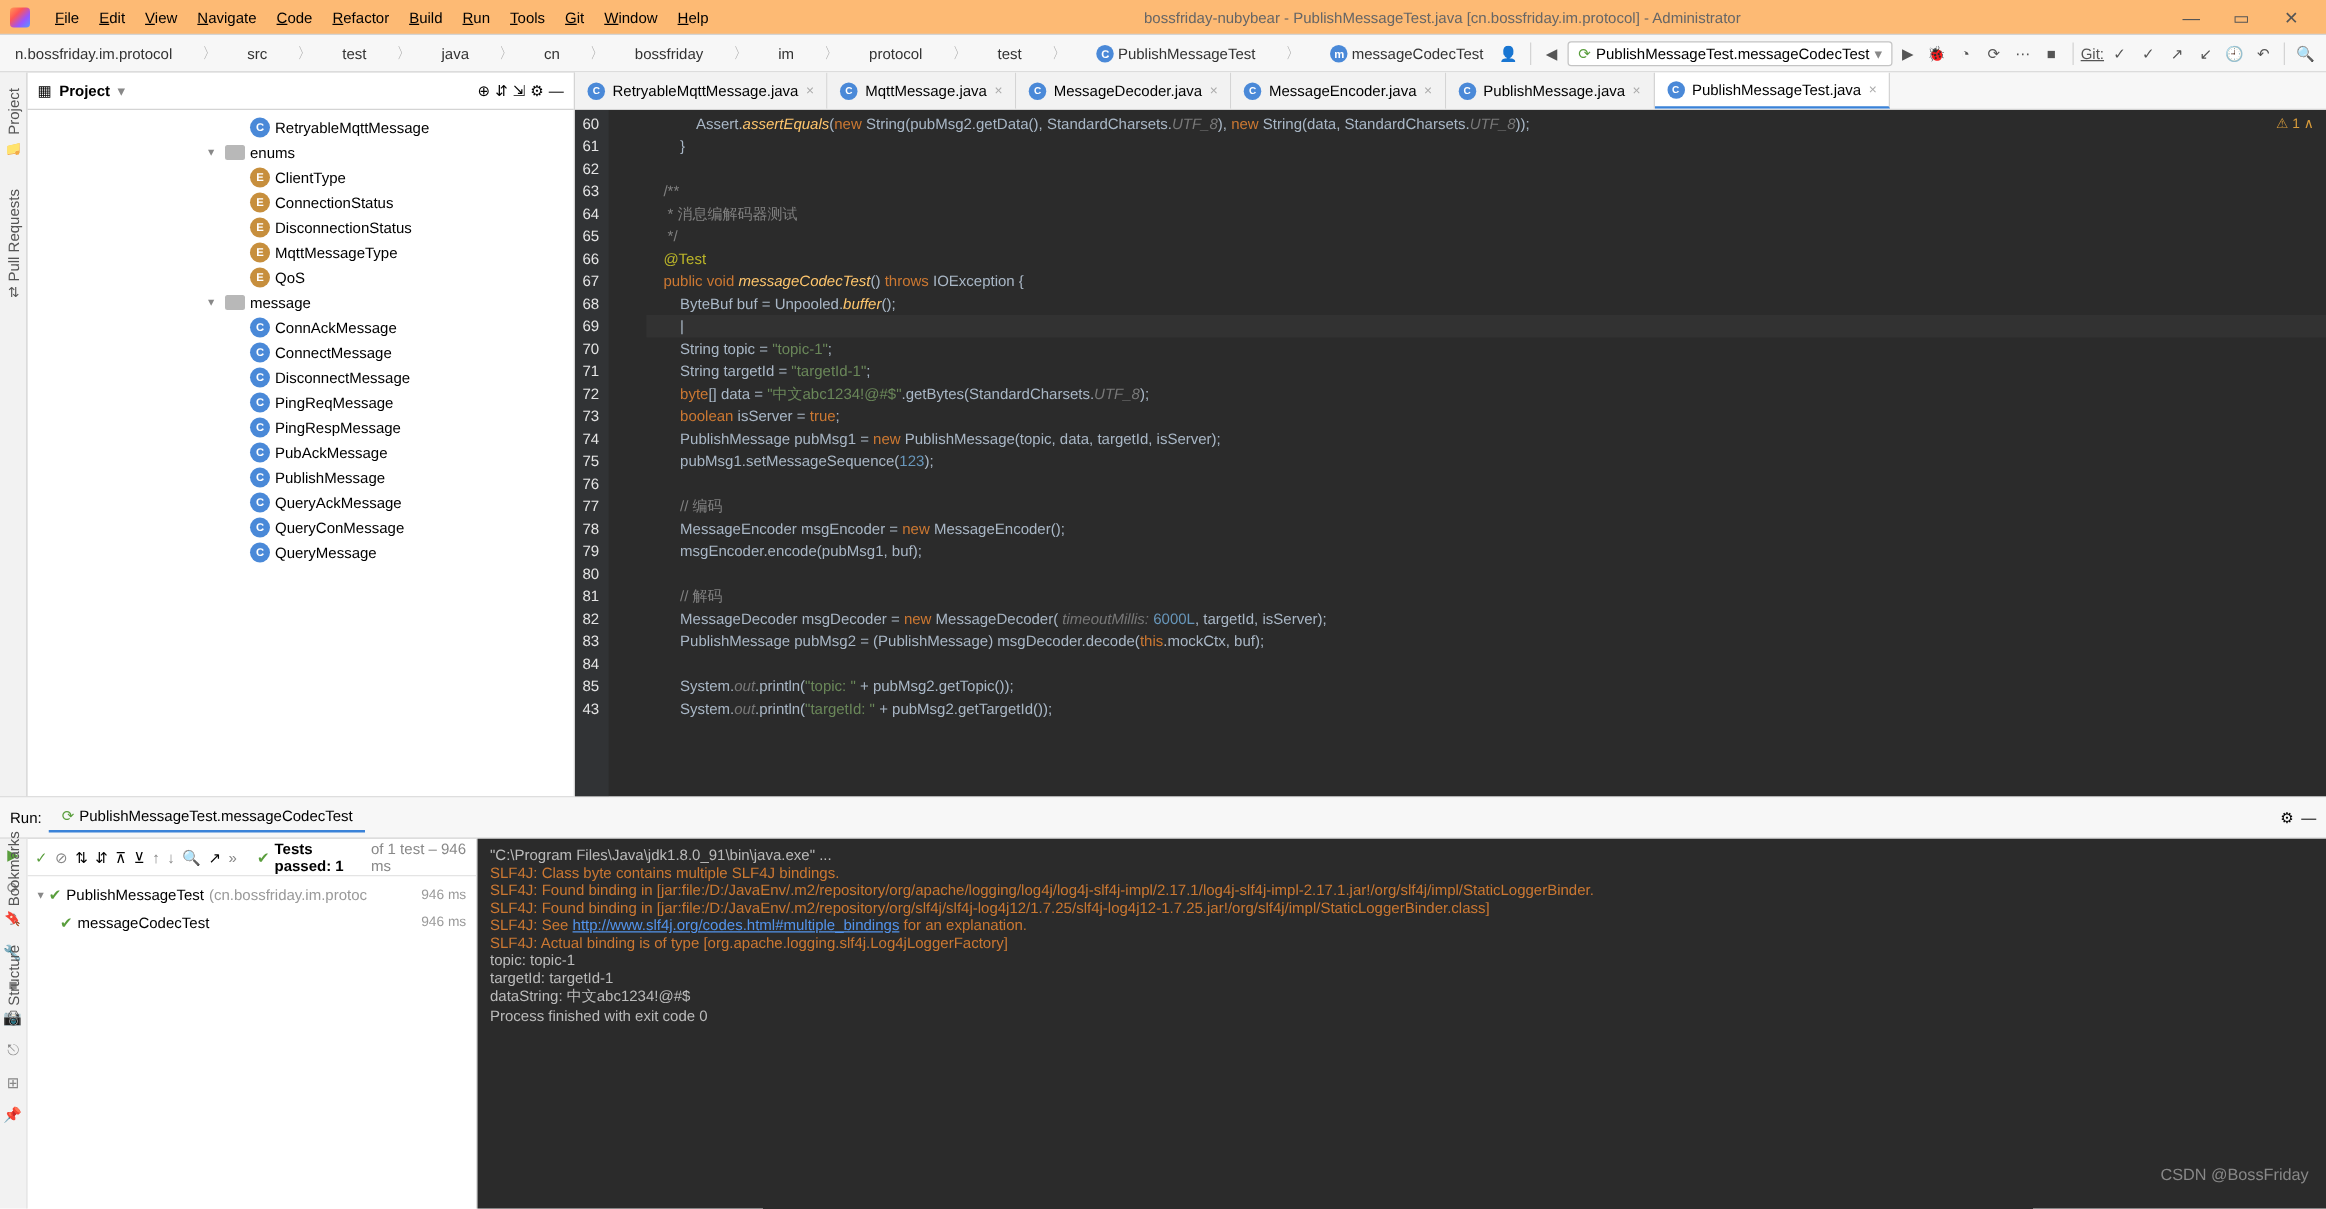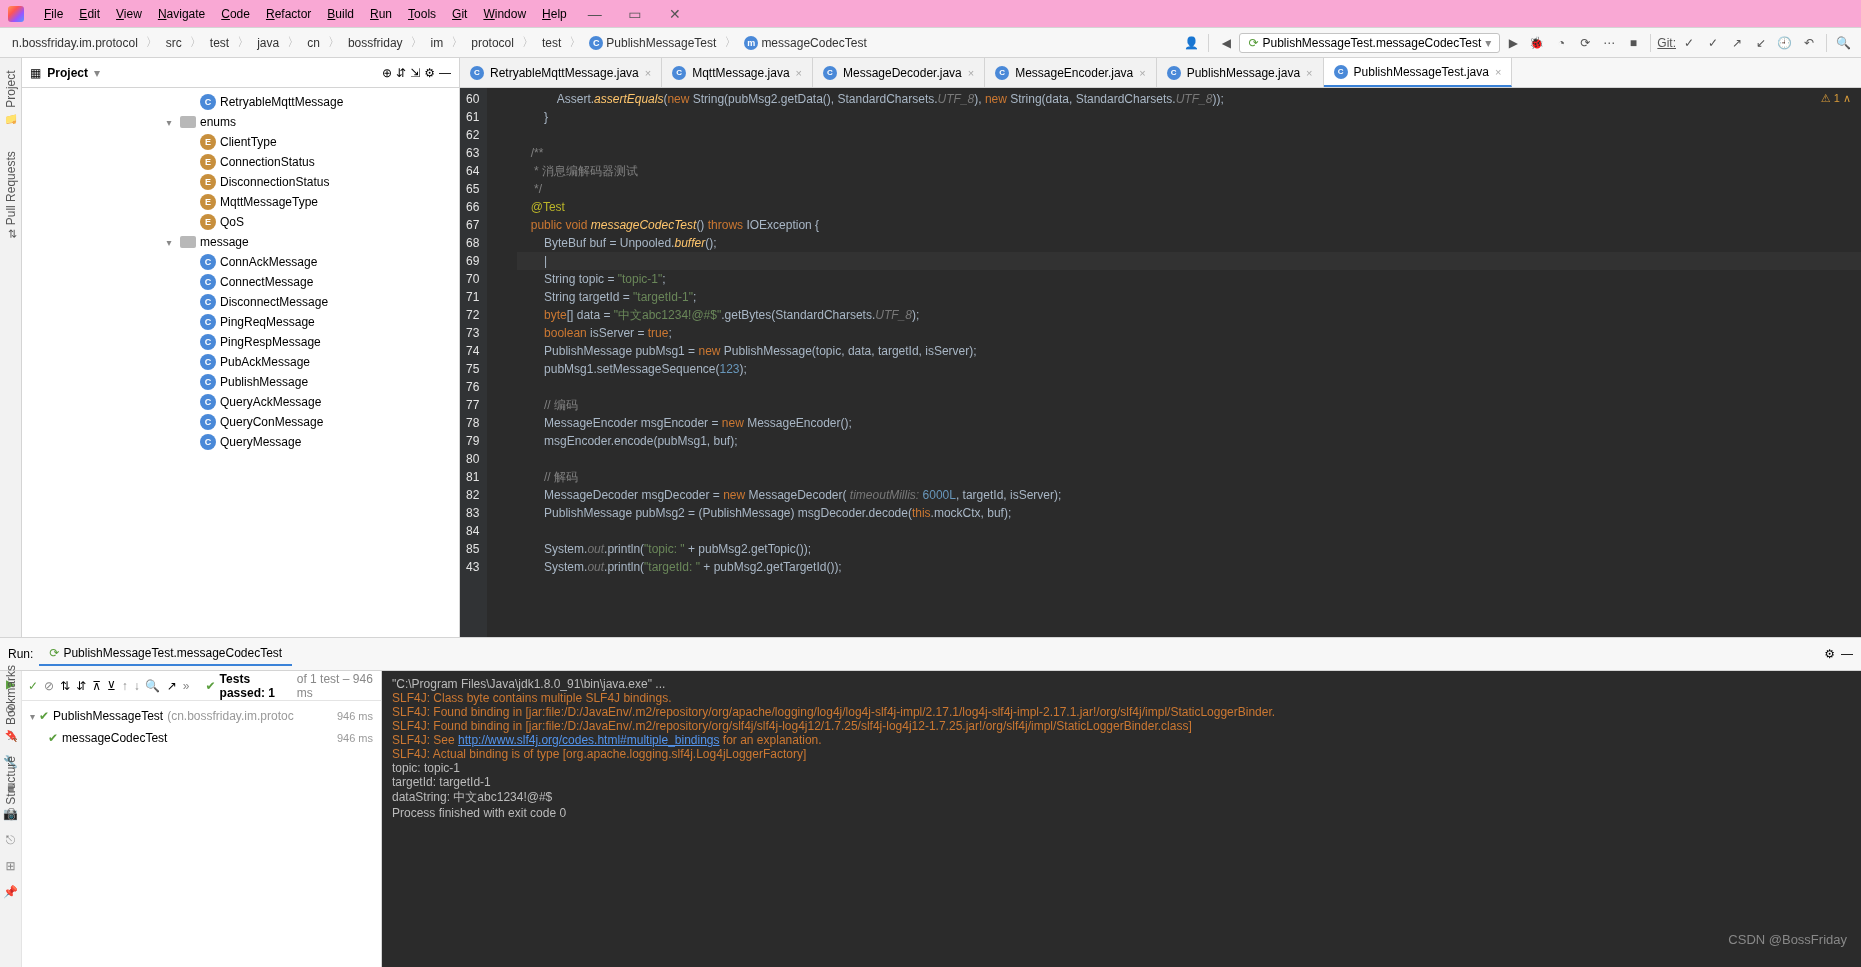--- a/index.html
+++ b/index.html
@@ -1,28 +1,28 @@
 <!DOCTYPE html>
 <html><head>
 <meta charset="utf-8">
 <style>
 * { margin: 0; padding: 0; box-sizing: border-box; font-family: "Segoe UI", Arial, sans-serif; font-size: 12px; }
 body { width: 1861px; height: 967px; background: #fff; overflow: hidden; display: flex; flex-direction: column; }
 
 
-.title-bar { height: 28px; display: flex; align-items: center; padding: 0 8px; background: #f9a8d4; border-bottom: 1px solid #d4d4d4; }
+.title-bar { height: 28px; display: flex; align-items: center; padding: 0 8px; background: #fdba74; border-bottom: 1px solid #d4d4d4; }
 .title-bar .logo { width: 16px; height: 16px; background: linear-gradient(135deg,#f95,#f55,#95f,#59f); border-radius: 3px; margin-right: 12px; }
 .title-bar .menu-item { padding: 0 8px; cursor: default; }
 .title-bar .menu-item u { text-decoration: underline; }
 .title-bar .window-title { flex: 1; text-align: center; color: #666; }
 .title-bar .win-ctrl { width: 40px; text-align: center; font-size: 14px; color: #555; }
 
 
 .toolbar { height: 30px; display: flex; align-items: center; padding: 0 6px; background: #f7f7f7; border-bottom: 1px solid #d4d4d4; gap: 2px; }
-.breadcrumb { display: flex; align-items: center; gap: 2px; flex-wrap: nowrap; }
+.breadcrumb { display: flex; align-items: center; gap: 18px; flex-wrap: nowrap; }
 .breadcrumb .crumb { padding: 2px 6px; color: #333; white-space: nowrap; display: flex; align-items: center; gap: 3px; }
 .breadcrumb .sep { color: #aaa; }
 .toolbar .spacer { flex: 1; }
 .toolbar .tb-btn { width: 22px; height: 22px; display: flex; align-items: center; justify-content: center; color: #555; }
 .run-config { border: 1px solid #c4c4c4; border-radius: 3px; padding: 2px 8px; display: flex; align-items: center; gap: 4px; min-width: 260px; background: #fff; }
 .green { color: #5a9e3d; }
 .blue { color: #3a82d8; }
 .gray { color: #888; }
 
 
@@ -95,20 +95,21 @@
       <div class="menu-item"><u>N</u>avigate</div>
       <div class="menu-item"><u>C</u>ode</div>
       <div class="menu-item"><u>R</u>efactor</div>
       <div class="menu-item"><u>B</u>uild</div>
       <div class="menu-item"><u>R</u>un</div>
       <div class="menu-item"><u>T</u>ools</div>
       <div class="menu-item"><u>G</u>it</div>
       <div class="menu-item"><u>W</u>indow</div>
       <div class="menu-item"><u>H</u>elp</div>
     </div>
+  <div class="window-title">bossfriday-nubybear - PublishMessageTest.java [cn.bossfriday.im.protocol] - Administrator</div>
   <div class="win-ctrl">—</div>
   <div class="win-ctrl">▭</div>
   <div class="win-ctrl">✕</div>
 </div>
 
 <div class="toolbar">
   <div class="breadcrumb" id="breadcrumbs">
       <span class="crumb">n.bossfriday.im.protocol</span>
       <span class="sep">〉</span>
       <span class="crumb">src</span>

